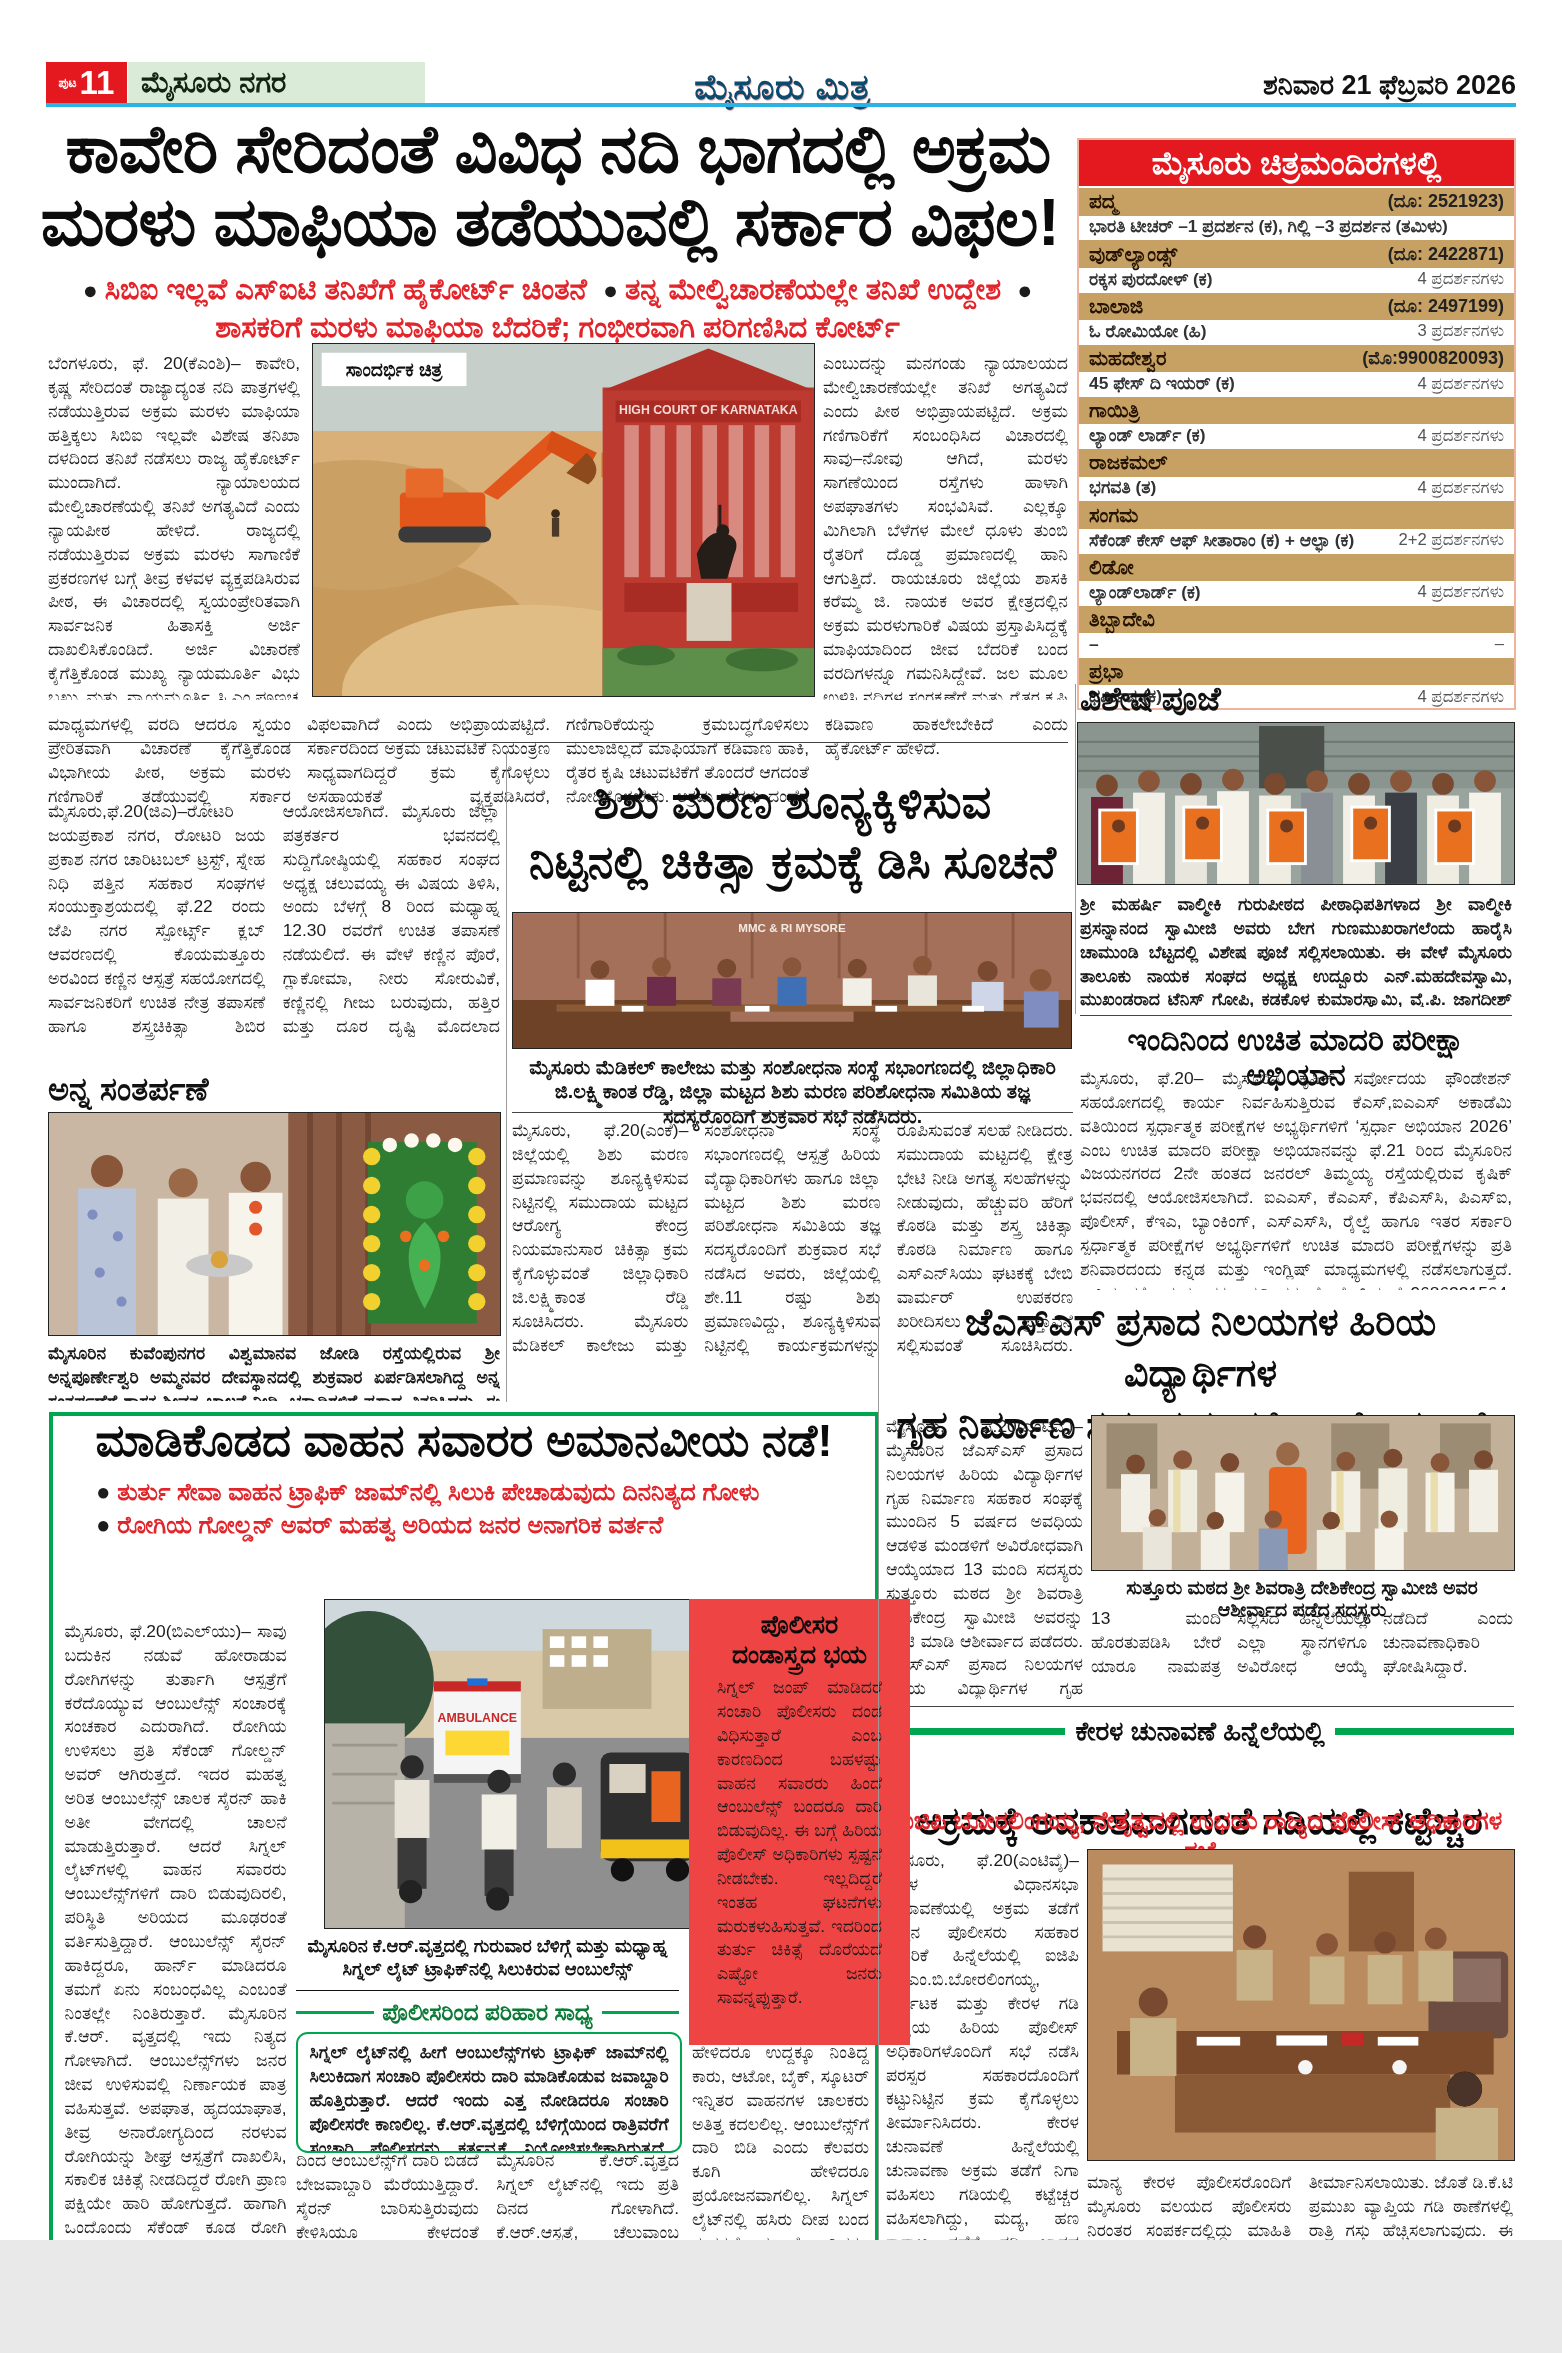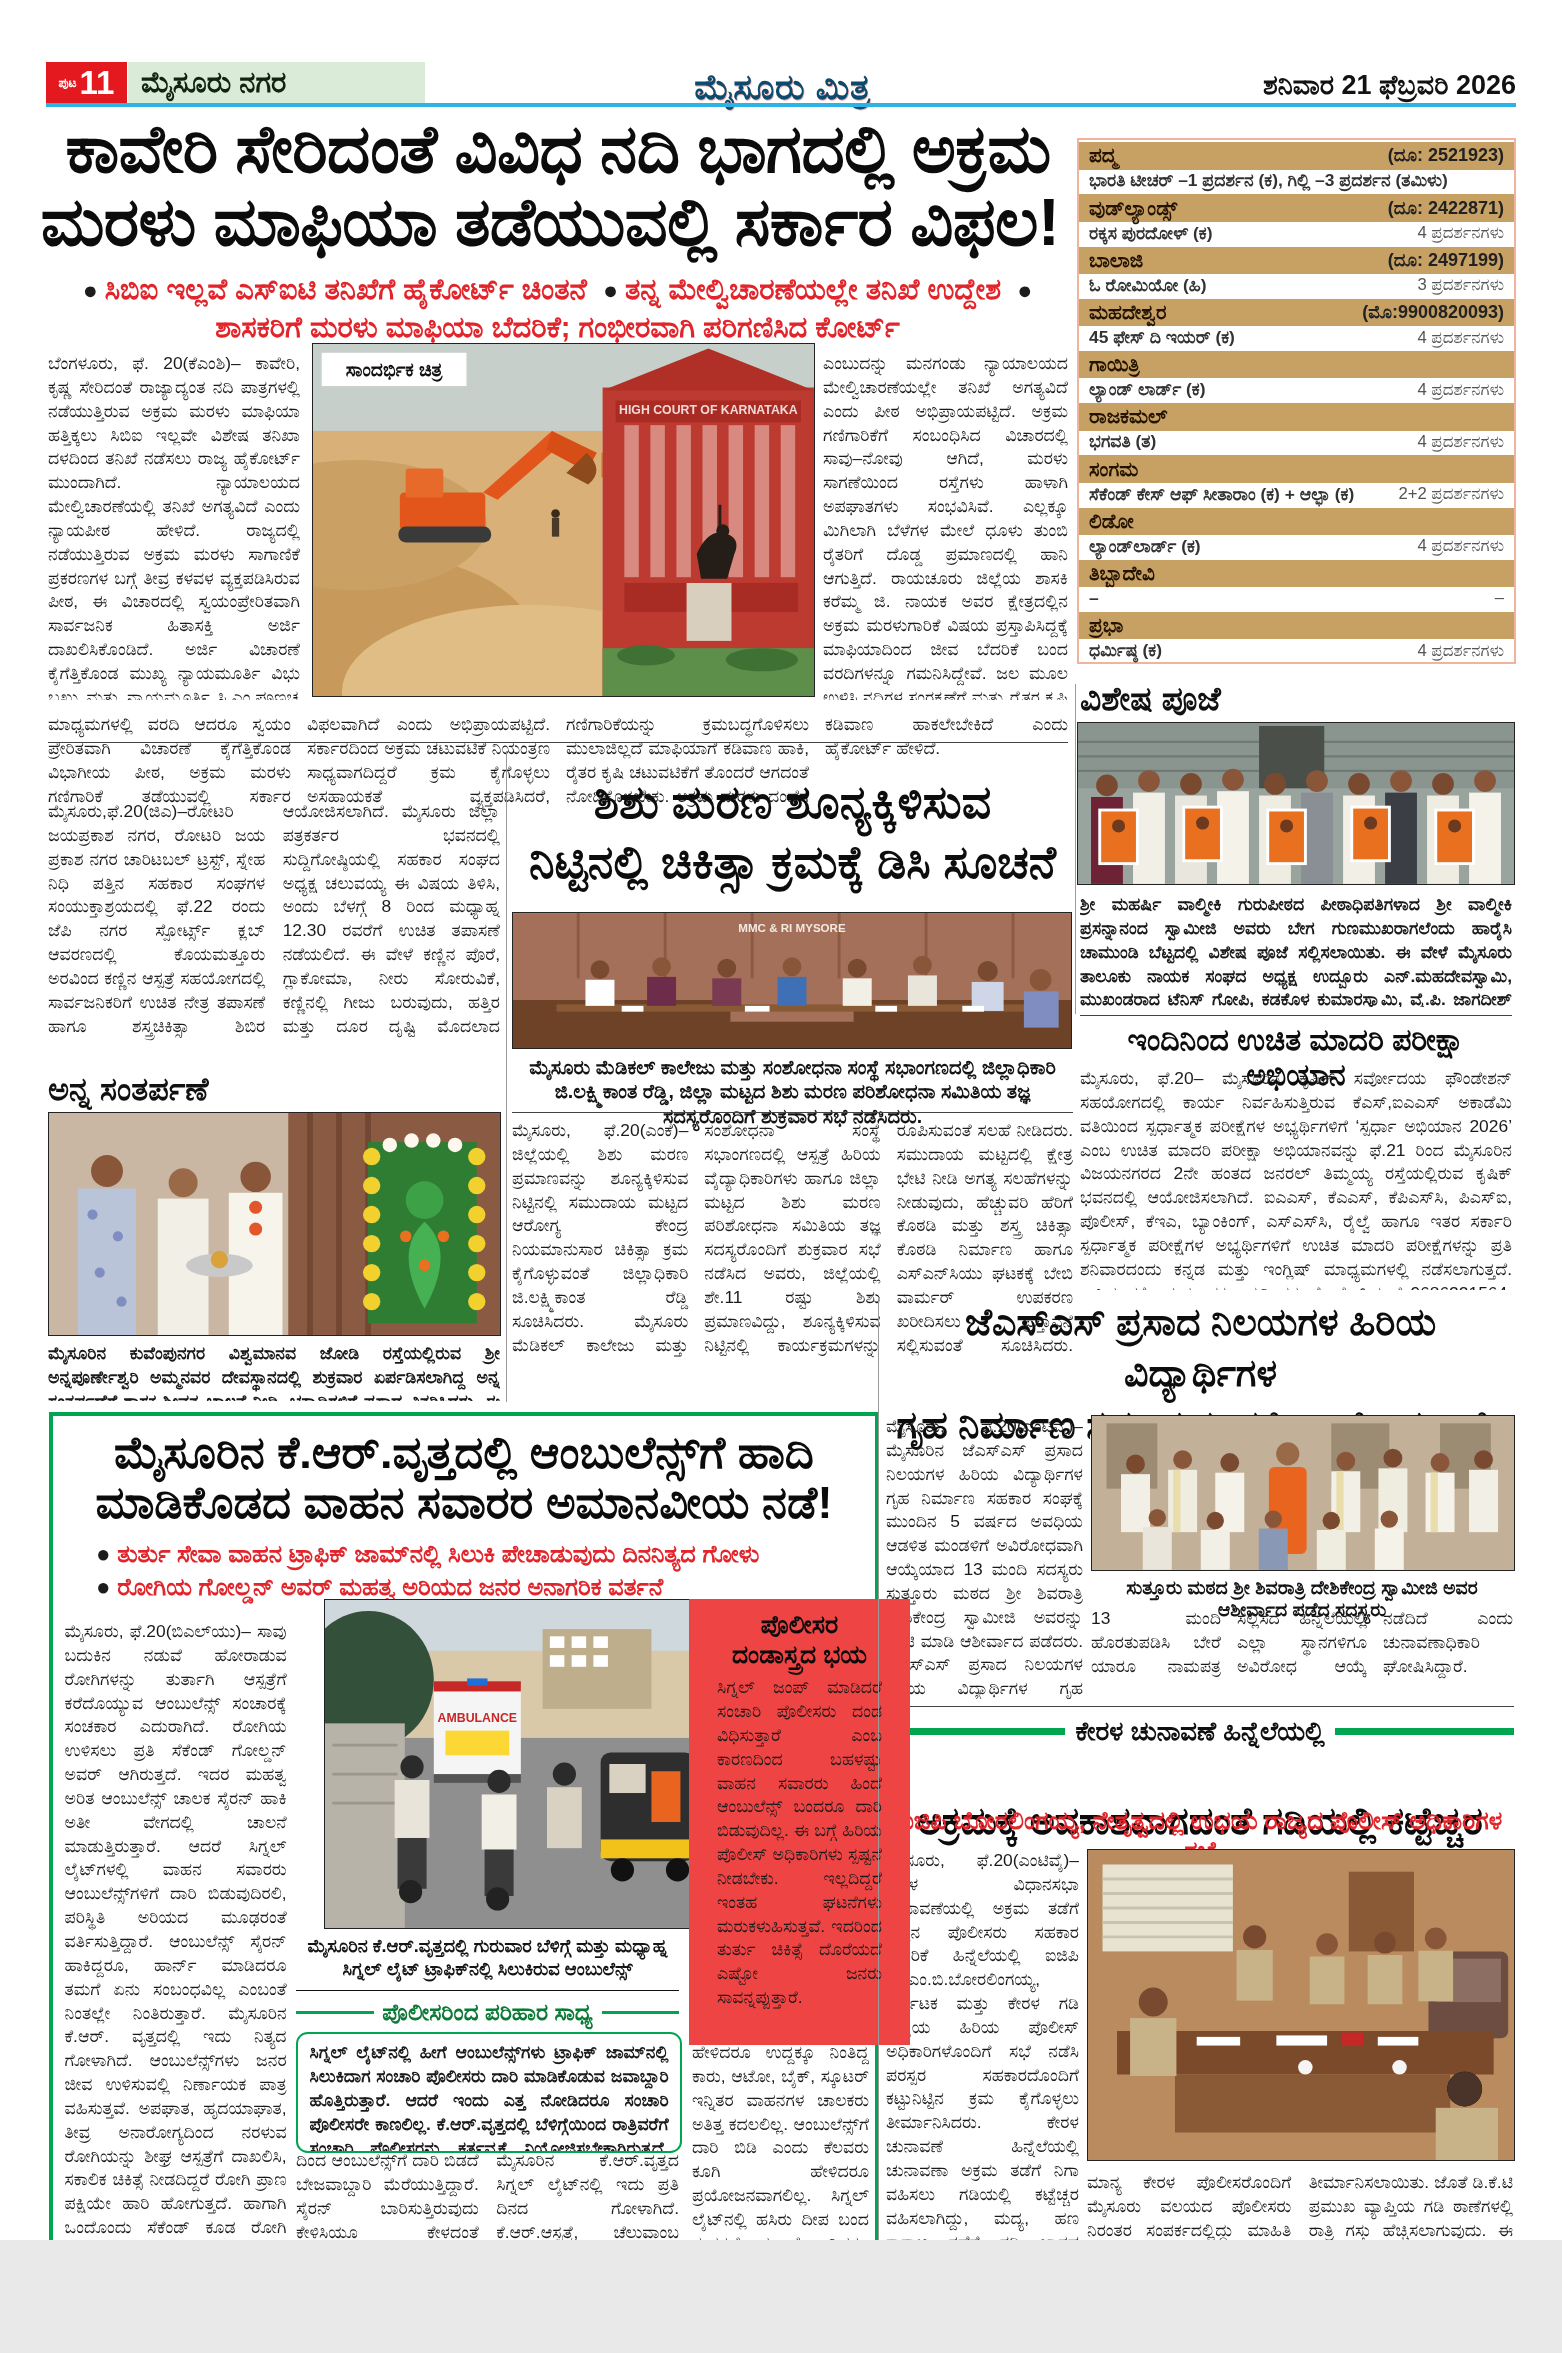--- a/index.html
+++ b/index.html
@@ -156,20 +156,21 @@
       <rect x="12" y="12" width="200" height="46" fill="#ffffff"></rect>
       <text x="112" y="44" font-size="26" font-weight="bold" fill="#111" text-anchor="middle">ಸಾಂದರ್ಭಿಕ ಚಿತ್ರ</text>
     </svg>
   </div>
 
   <div class="abs body-txt just" style="left:823px;top:352px;width:245px;height:348px;overflow:hidden;">ಎಂಬುದನ್ನು ಮನಗಂಡು ನ್ಯಾಯಾಲಯದ ಮೇಲ್ವಿಚಾರಣೆಯಲ್ಲೇ ತನಿಖೆ ಅಗತ್ಯವಿದೆ ಎಂದು ಪೀಠ ಅಭಿಪ್ರಾಯಪಟ್ಟಿದೆ. ಅಕ್ರಮ ಗಣಿಗಾರಿಕೆಗೆ ಸಂಬಂಧಿಸಿದ ವಿಚಾರದಲ್ಲಿ ಸಾವು–ನೋವು ಆಗಿದೆ, ಮರಳು ಸಾಗಣೆಯಿಂದ ರಸ್ತೆಗಳು ಹಾಳಾಗಿ ಅಪಘಾತಗಳು ಸಂಭವಿಸಿವೆ. ಎಲ್ಲಕ್ಕೂ ಮಿಗಿಲಾಗಿ ಬೆಳೆಗಳ ಮೇಲೆ ಧೂಳು ತುಂಬಿ ರೈತರಿಗೆ ದೊಡ್ಡ ಪ್ರಮಾಣದಲ್ಲಿ ಹಾನಿ ಆಗುತ್ತಿದೆ. ರಾಯಚೂರು ಜಿಲ್ಲೆಯ ಶಾಸಕಿ ಕರೆಮ್ಮ ಜಿ. ನಾಯಕ ಅವರ ಕ್ಷೇತ್ರದಲ್ಲಿನ ಅಕ್ರಮ ಮರಳುಗಾರಿಕೆ ವಿಷಯ ಪ್ರಸ್ತಾಪಿಸಿದ್ದಕ್ಕೆ ಮಾಫಿಯಾದಿಂದ ಜೀವ ಬೆದರಿಕೆ ಬಂದ ವರದಿಗಳನ್ನೂ ಗಮನಿಸಿದ್ದೇವೆ. ಜಲ ಮೂಲ ಉಳಿಸಿ ನದಿಗಳ ಸಂರಕ್ಷಣೆಗೆ ಮತ್ತು ರೈತರ ಕೃಷಿ ಚಟುವಟಿಕೆಗೆ ತೊಂದರೆ ಆಗದಂತೆ ಹಾಗೂ ಅಪಘಾತಗಳನ್ನು ತಪ್ಪಿಸಲು ಅಕ್ರಮ ಮರಳು ದಂಧೆಗೆ ಕಡಿವಾಣ ಹಾಕಲೇಬೇಕಿದೆ ಎಂದು ಹೈಕೋರ್ಟ್ ಹೇಳಿದೆ.</div>
 
   <div class="abs body-txt just cols4" style="left:48px;top:713px;width:1020px;height:96px;overflow:hidden;">ಮಾಧ್ಯಮಗಳಲ್ಲಿ ವರದಿ ಆದರೂ ಸ್ವಯಂ ಪ್ರೇರಿತವಾಗಿ ವಿಚಾರಣೆ ಕೈಗೆತ್ತಿಕೊಂಡ ವಿಭಾಗೀಯ ಪೀಠ, ಅಕ್ರಮ ಮರಳು ಗಣಿಗಾರಿಕೆ ತಡೆಯುವಲ್ಲಿ ಸರ್ಕಾರ ವಿಫಲವಾಗಿದೆ ಎಂದು ಅಭಿಪ್ರಾಯಪಟ್ಟಿದೆ. ಸರ್ಕಾರದಿಂದ ಅಕ್ರಮ ಚಟುವಟಿಕೆ ನಿಯಂತ್ರಣ ಸಾಧ್ಯವಾಗದಿದ್ದರೆ ಕ್ರಮ ಕೈಗೊಳ್ಳಲು ಅಸಹಾಯಕತೆ ವ್ಯಕ್ತಪಡಿಸಿದರೆ, ಗಣಿಗಾರಿಕೆಯನ್ನು ಕ್ರಮಬದ್ಧಗೊಳಿಸಲು ಮುಲಾಜಿಲ್ಲದೆ ಮಾಫಿಯಾಗೆ ಕಡಿವಾಣ ಹಾಕಿ, ರೈತರ ಕೃಷಿ ಚಟುವಟಿಕೆಗೆ ತೊಂದರೆ ಆಗದಂತೆ ನೋಡಿಕೊಳ್ಳಬೇಕು. ಅಕ್ರಮ ಮರಳು ದಂಧೆಗೆ ಕಡಿವಾಣ ಹಾಕಲೇಬೇಕಿದೆ ಎಂದು ಹೈಕೋರ್ಟ್ ಹೇಳಿದೆ.</div>
 
   <div class="abs cinema" style="left:1077px;top:138px;width:435px;">
+    <div class="cinema-head">ಮೈಸೂರು ಚಿತ್ರಮಂದಿರಗಳಲ್ಲಿ</div>
 
     <div>
       <div class="c-row-name">
           <span class="nm">ಪದ್ಮ</span>
           <span class="ph">(ದೂ: 2521923)</span>
         </div>
       <div class="c-row-movie">
           <span class="mv">ಭಾರತಿ ಟೀಚರ್ –1 ಪ್ರದರ್ಶನ (ಕ), ಗಿಲ್ಲಿ –3 ಪ್ರದರ್ಶನ (ತಮಿಳು)</span>
           <span class="sh"></span>
         </div>
@@ -564,21 +565,20 @@
         <rect x="480" y="356" width="86" height="72" fill="#c8b288"></rect>
       <g fill="#f5f5f5">
           <circle cx="430" cy="300" r="10"></circle>
           <circle cx="300" cy="300" r="10"></circle>
         </g>
     </svg>
   </div>
   <div class="abs body-txt just cols2" style="left:1087px;top:2171px;width:426px;height:114px;overflow:hidden;">ಮಾನ್ಯ ಕೇರಳ ಪೊಲೀಸರೊಂದಿಗೆ ಮೈಸೂರು ವಲಯದ ಪೊಲೀಸರು ನಿರಂತರ ಸಂಪರ್ಕದಲ್ಲಿದ್ದು ಮಾಹಿತಿ ವಿನಿಮಯ ಮಾಡಿಕೊಳ್ಳಲು ಸಭೆಯಲ್ಲಿ ತೀರ್ಮಾನಿಸಲಾಯಿತು. ಜೊತೆ ಡಿ.ಕೆ.ಟಿ ಪ್ರಮುಖ ವ್ಯಾಪ್ತಿಯ ಗಡಿ ಠಾಣೆಗಳಲ್ಲಿ ರಾತ್ರಿ ಗಸ್ತು ಹೆಚ್ಚಿಸಲಾಗುವುದು. ಈ ವೇಳೆ ಕೇರಳ ಮತ್ತು ಕರ್ನಾಟಕ ಗಡಿ ಜಿಲ್ಲೆಗಳ ಎಸ್ಪಿಗಳು, ಡಿವೈಎಸ್ಪಿಗಳು ಹಾಗೂ ಹಿರಿಯ ಪೊಲೀಸ್ ಅಧಿಕಾರಿಗಳು ಸಭೆಯಲ್ಲಿ ಉಪಸ್ಥಿತರಿದ್ದರು.</div>
 
   <div class="abs greenbox" style="left:49px;top:1412px;width:822px;height:878px;">
-    <div class="amb-h" style="margin-top:11.6px;">ಮೈಸೂರಿನ ಕೆ.ಆರ್.ವೃತ್ತದಲ್ಲಿ ಆಂಬುಲೆನ್ಸ್‌ಗೆ ಹಾದಿ</div>
     <div class="amb-h">ಮಾಡಿಕೊಡದ ವಾಹನ ಸವಾರರ ಅಮಾನವೀಯ ನಡೆ!</div>
     <div class="amb-deck" style="margin:10px 22px 0 43px;">
       <div>ತುರ್ತು ಸೇವಾ ವಾಹನ ಟ್ರಾಫಿಕ್ ಜಾಮ್‌ನಲ್ಲಿ ಸಿಲುಕಿ ಪೇಚಾಡುವುದು ದಿನನಿತ್ಯದ ಗೋಳು</div>
       <div>ರೋಗಿಯ ಗೋಲ್ಡನ್ ಅವರ್ ಮಹತ್ವ ಅರಿಯದ ಜನರ ಅನಾಗರಿಕ ವರ್ತನೆ</div>
     </div>
 
     <div class="abs body-txt just" style="left:11.6px;top:204px;width:222px;height:652px;overflow:hidden;">ಮೈಸೂರು, ಫೆ.20(ಬಿಎಲ್‌ಯು)– ಸಾವು ಬದುಕಿನ ನಡುವೆ ಹೋರಾಡುವ ರೋಗಿಗಳನ್ನು ತುರ್ತಾಗಿ ಆಸ್ಪತ್ರೆಗೆ ಕರೆದೊಯ್ಯುವ ಆಂಬುಲೆನ್ಸ್ ಸಂಚಾರಕ್ಕೆ ಸಂಚಕಾರ ಎದುರಾಗಿದೆ. ರೋಗಿಯ ಉಳಿಸಲು ಪ್ರತಿ ಸೆಕೆಂಡ್ ಗೋಲ್ಡನ್ ಅವರ್ ಆಗಿರುತ್ತದೆ. ಇದರ ಮಹತ್ವ ಅರಿತ ಆಂಬುಲೆನ್ಸ್ ಚಾಲಕ ಸೈರನ್ ಹಾಕಿ ಅತೀ ವೇಗದಲ್ಲಿ ಚಾಲನೆ ಮಾಡುತ್ತಿರುತ್ತಾರೆ. ಆದರೆ ಸಿಗ್ನಲ್ ಲೈಟ್‌ಗಳಲ್ಲಿ ವಾಹನ ಸವಾರರು ಆಂಬುಲೆನ್ಸ್‌ಗಳಿಗೆ ದಾರಿ ಬಿಡುವುದಿರಲಿ, ಪರಿಸ್ಥಿತಿ ಅರಿಯದ ಮೂಢರಂತೆ ವರ್ತಿಸುತ್ತಿದ್ದಾರೆ. ಆಂಬುಲೆನ್ಸ್ ಸೈರನ್ ಹಾಕಿದ್ದರೂ, ಹಾರ್ನ್ ಮಾಡಿದರೂ ತಮಗೆ ಏನು ಸಂಬಂಧವಿಲ್ಲ ಎಂಬಂತೆ ನಿಂತಲ್ಲೇ ನಿಂತಿರುತ್ತಾರೆ. ಮೈಸೂರಿನ ಕೆ.ಆರ್. ವೃತ್ತದಲ್ಲಿ ಇದು ನಿತ್ಯದ ಗೋಳಾಗಿದೆ. ಆಂಬುಲೆನ್ಸ್‌ಗಳು ಜನರ ಜೀವ ಉಳಿಸುವಲ್ಲಿ ನಿರ್ಣಾಯಕ ಪಾತ್ರ ವಹಿಸುತ್ತವೆ. ಅಪಘಾತ, ಹೃದಯಾಘಾತ, ತೀವ್ರ ಅನಾರೋಗ್ಯದಿಂದ ನರಳುವ ರೋಗಿಯನ್ನು ಶೀಘ್ರ ಆಸ್ಪತ್ರೆಗೆ ದಾಖಲಿಸಿ, ಸಕಾಲಿಕ ಚಿಕಿತ್ಸೆ ನೀಡದಿದ್ದರೆ ರೋಗಿ ಪ್ರಾಣ ಪಕ್ಷಿಯೇ ಹಾರಿ ಹೋಗುತ್ತದೆ. ಹಾಗಾಗಿ ಒಂದೊಂದು ಸೆಕೆಂಡ್ ಕೂಡ ರೋಗಿ ಪಾಲಿಗೆ ಅತ್ಯಂತ ಅಮೂಲ್ಯವಾಗಿರುತ್ತದೆ. ಈ ಹಿನ್ನೆಲೆಯಲ್ಲಿ ಆಂಬುಲೆನ್ಸ್‌ಗಳಿಗೆ ಸಂಚಾರ ನಿಯಮಗಳು ಅಡ್ಡಿ ಬರುವುದಿಲ್ಲ. ರೋಗಿಯನ್ನು ಶೀಘ್ರ ಆಸ್ಪತ್ರೆಗೆ ದಾಖಲಿಸುವುದು ಚಾಲಕನ ಧ್ಯೇಯವಾಗಿರುತ್ತದೆ. ಆದರೆ ಬಹಳಷ್ಟು ಜನರಿಗೆ ಆಂಬುಲೆನ್ಸ್‌ಗಳ ಮಹತ್ವವೇ ತಿಳಿದಿಲ್ಲ. ಸೈರನ್ ನೊಂದಿಗೆ ವೇಗವಾಗಿ ಹೋಗುವ ಆಂಬುಲೆನ್ಸ್‌ಗಳನ್ನು ಸಾಮಾನ್ಯ ವಾಹನಗಳೆಂದು ಪರಿಗಣಿಸಿದ್ದಾರೆ. ಈ ಕಾರಣ</div>
 
     <div class="abs" style="left:243px;top:183px;padding-left:28px;">
       <svg class="photo" width="383" height="328" viewBox="0 0 528 452">

